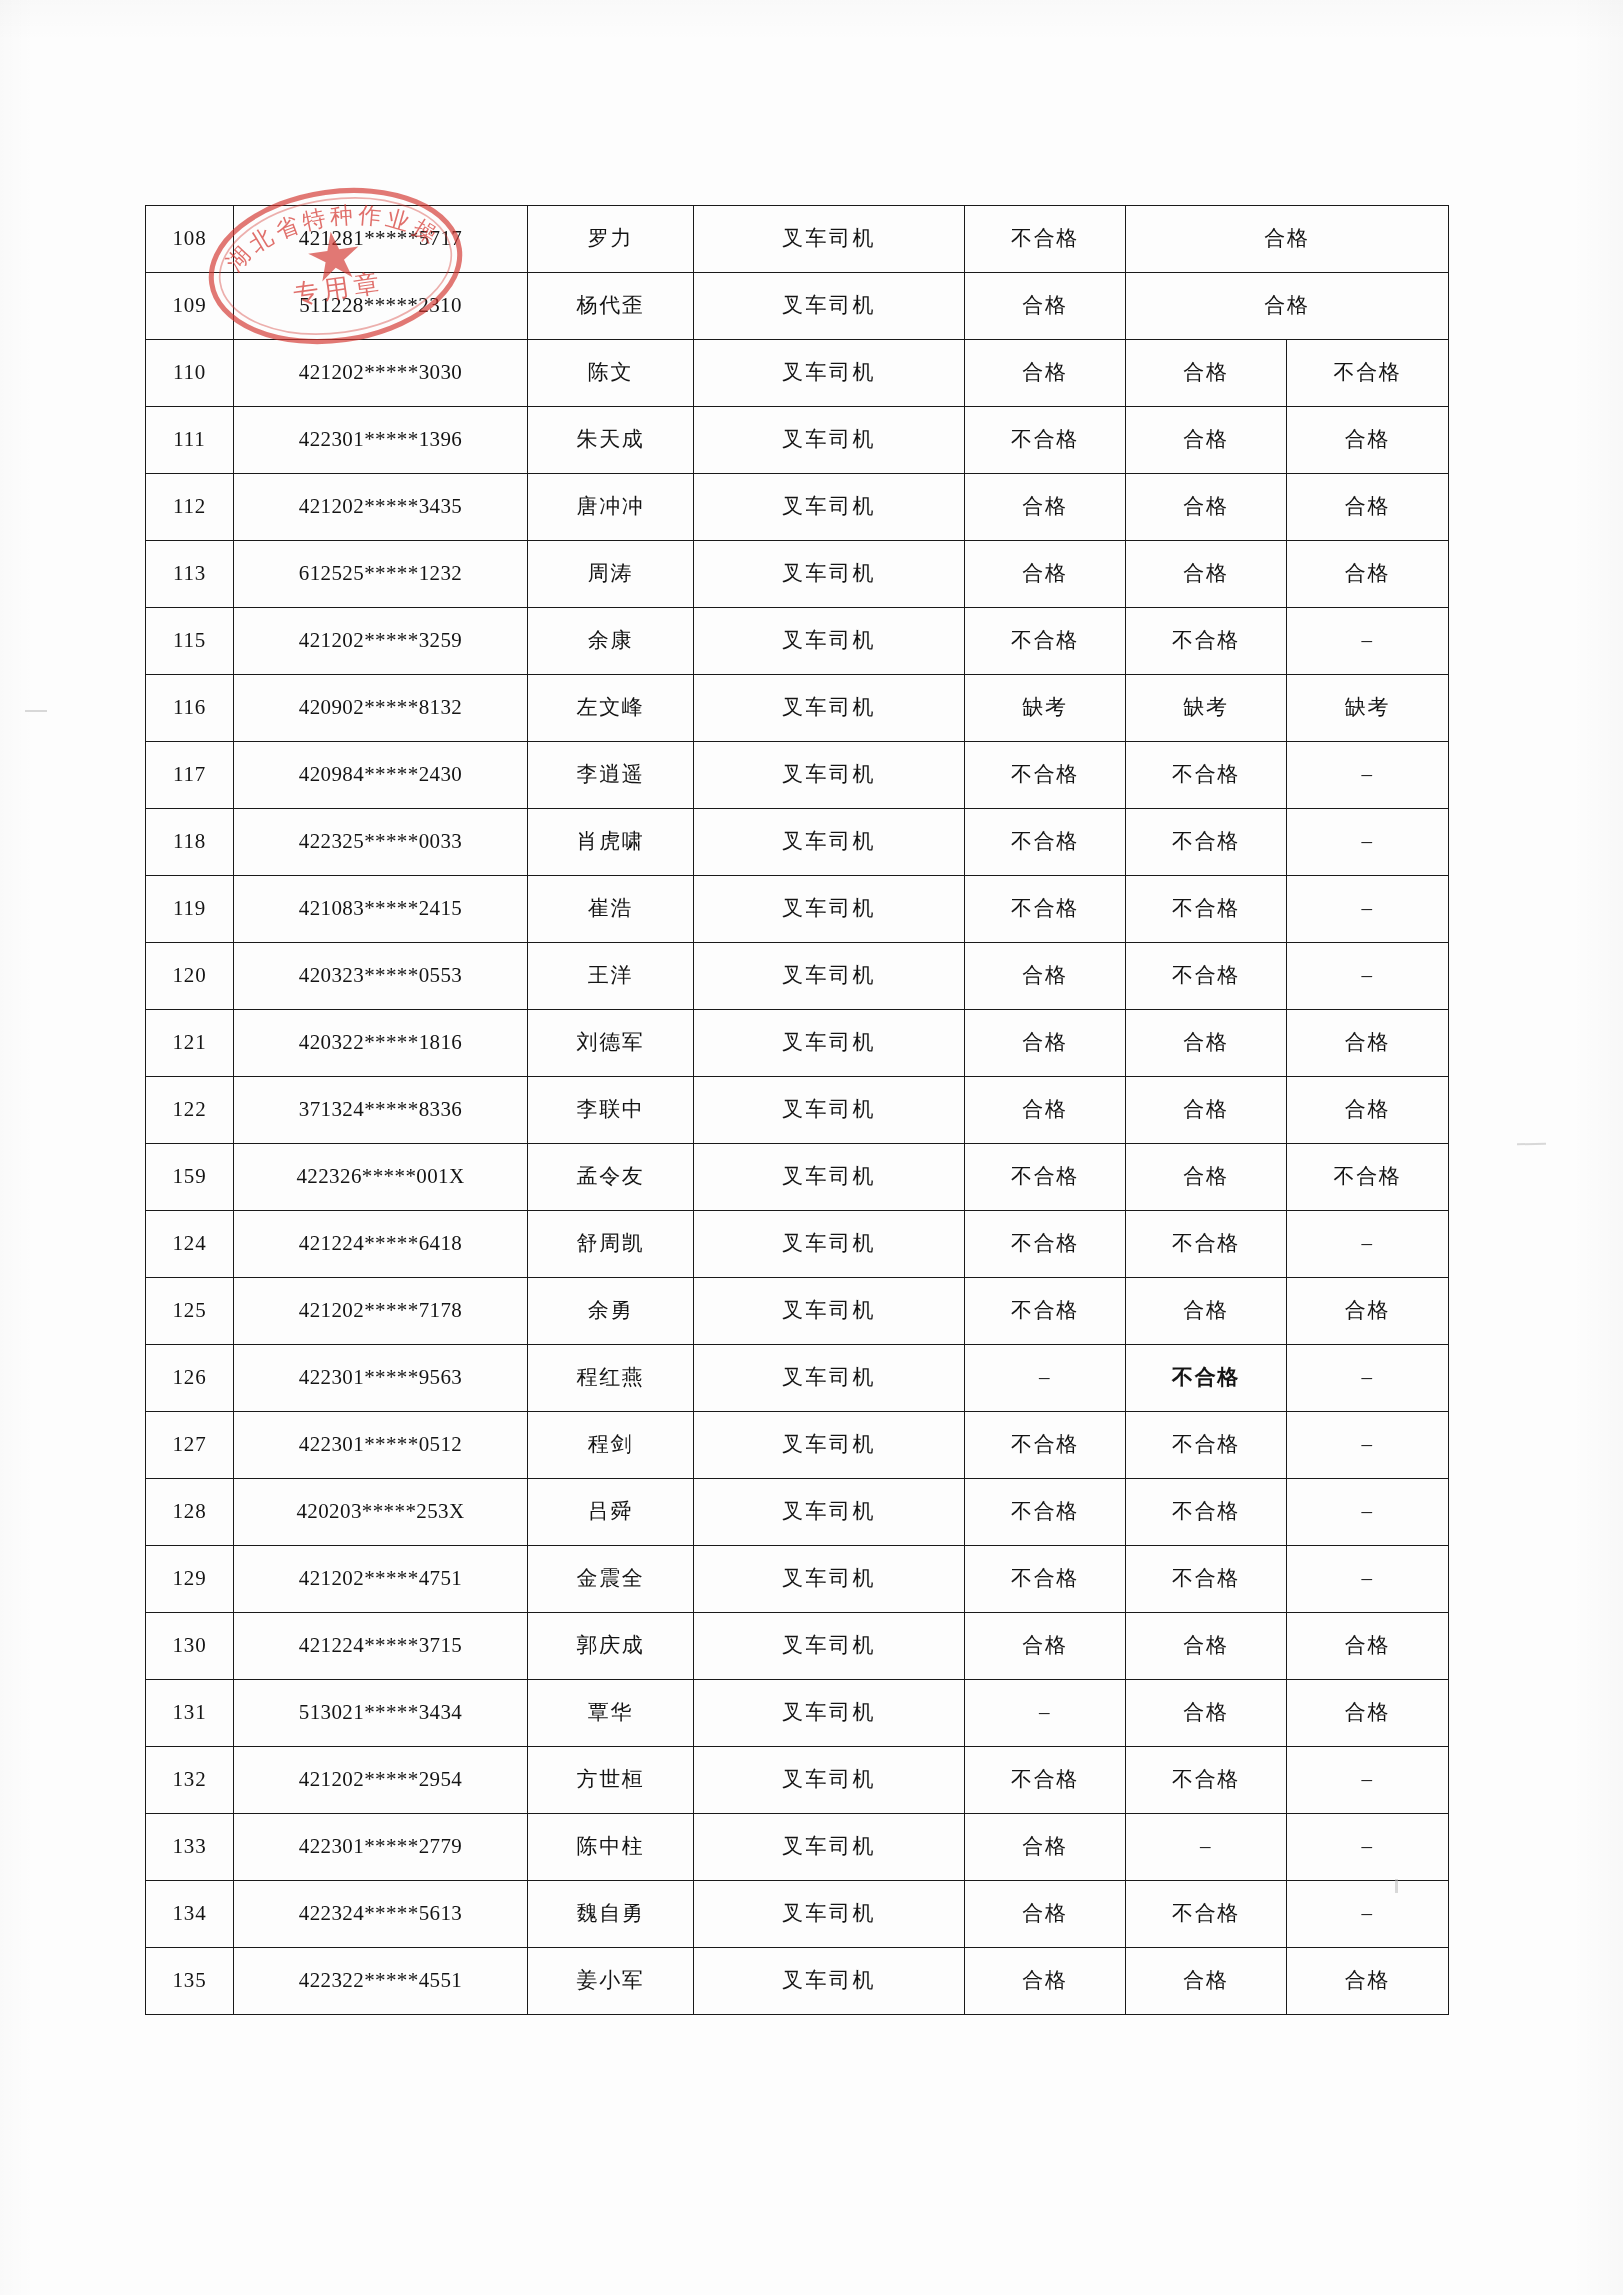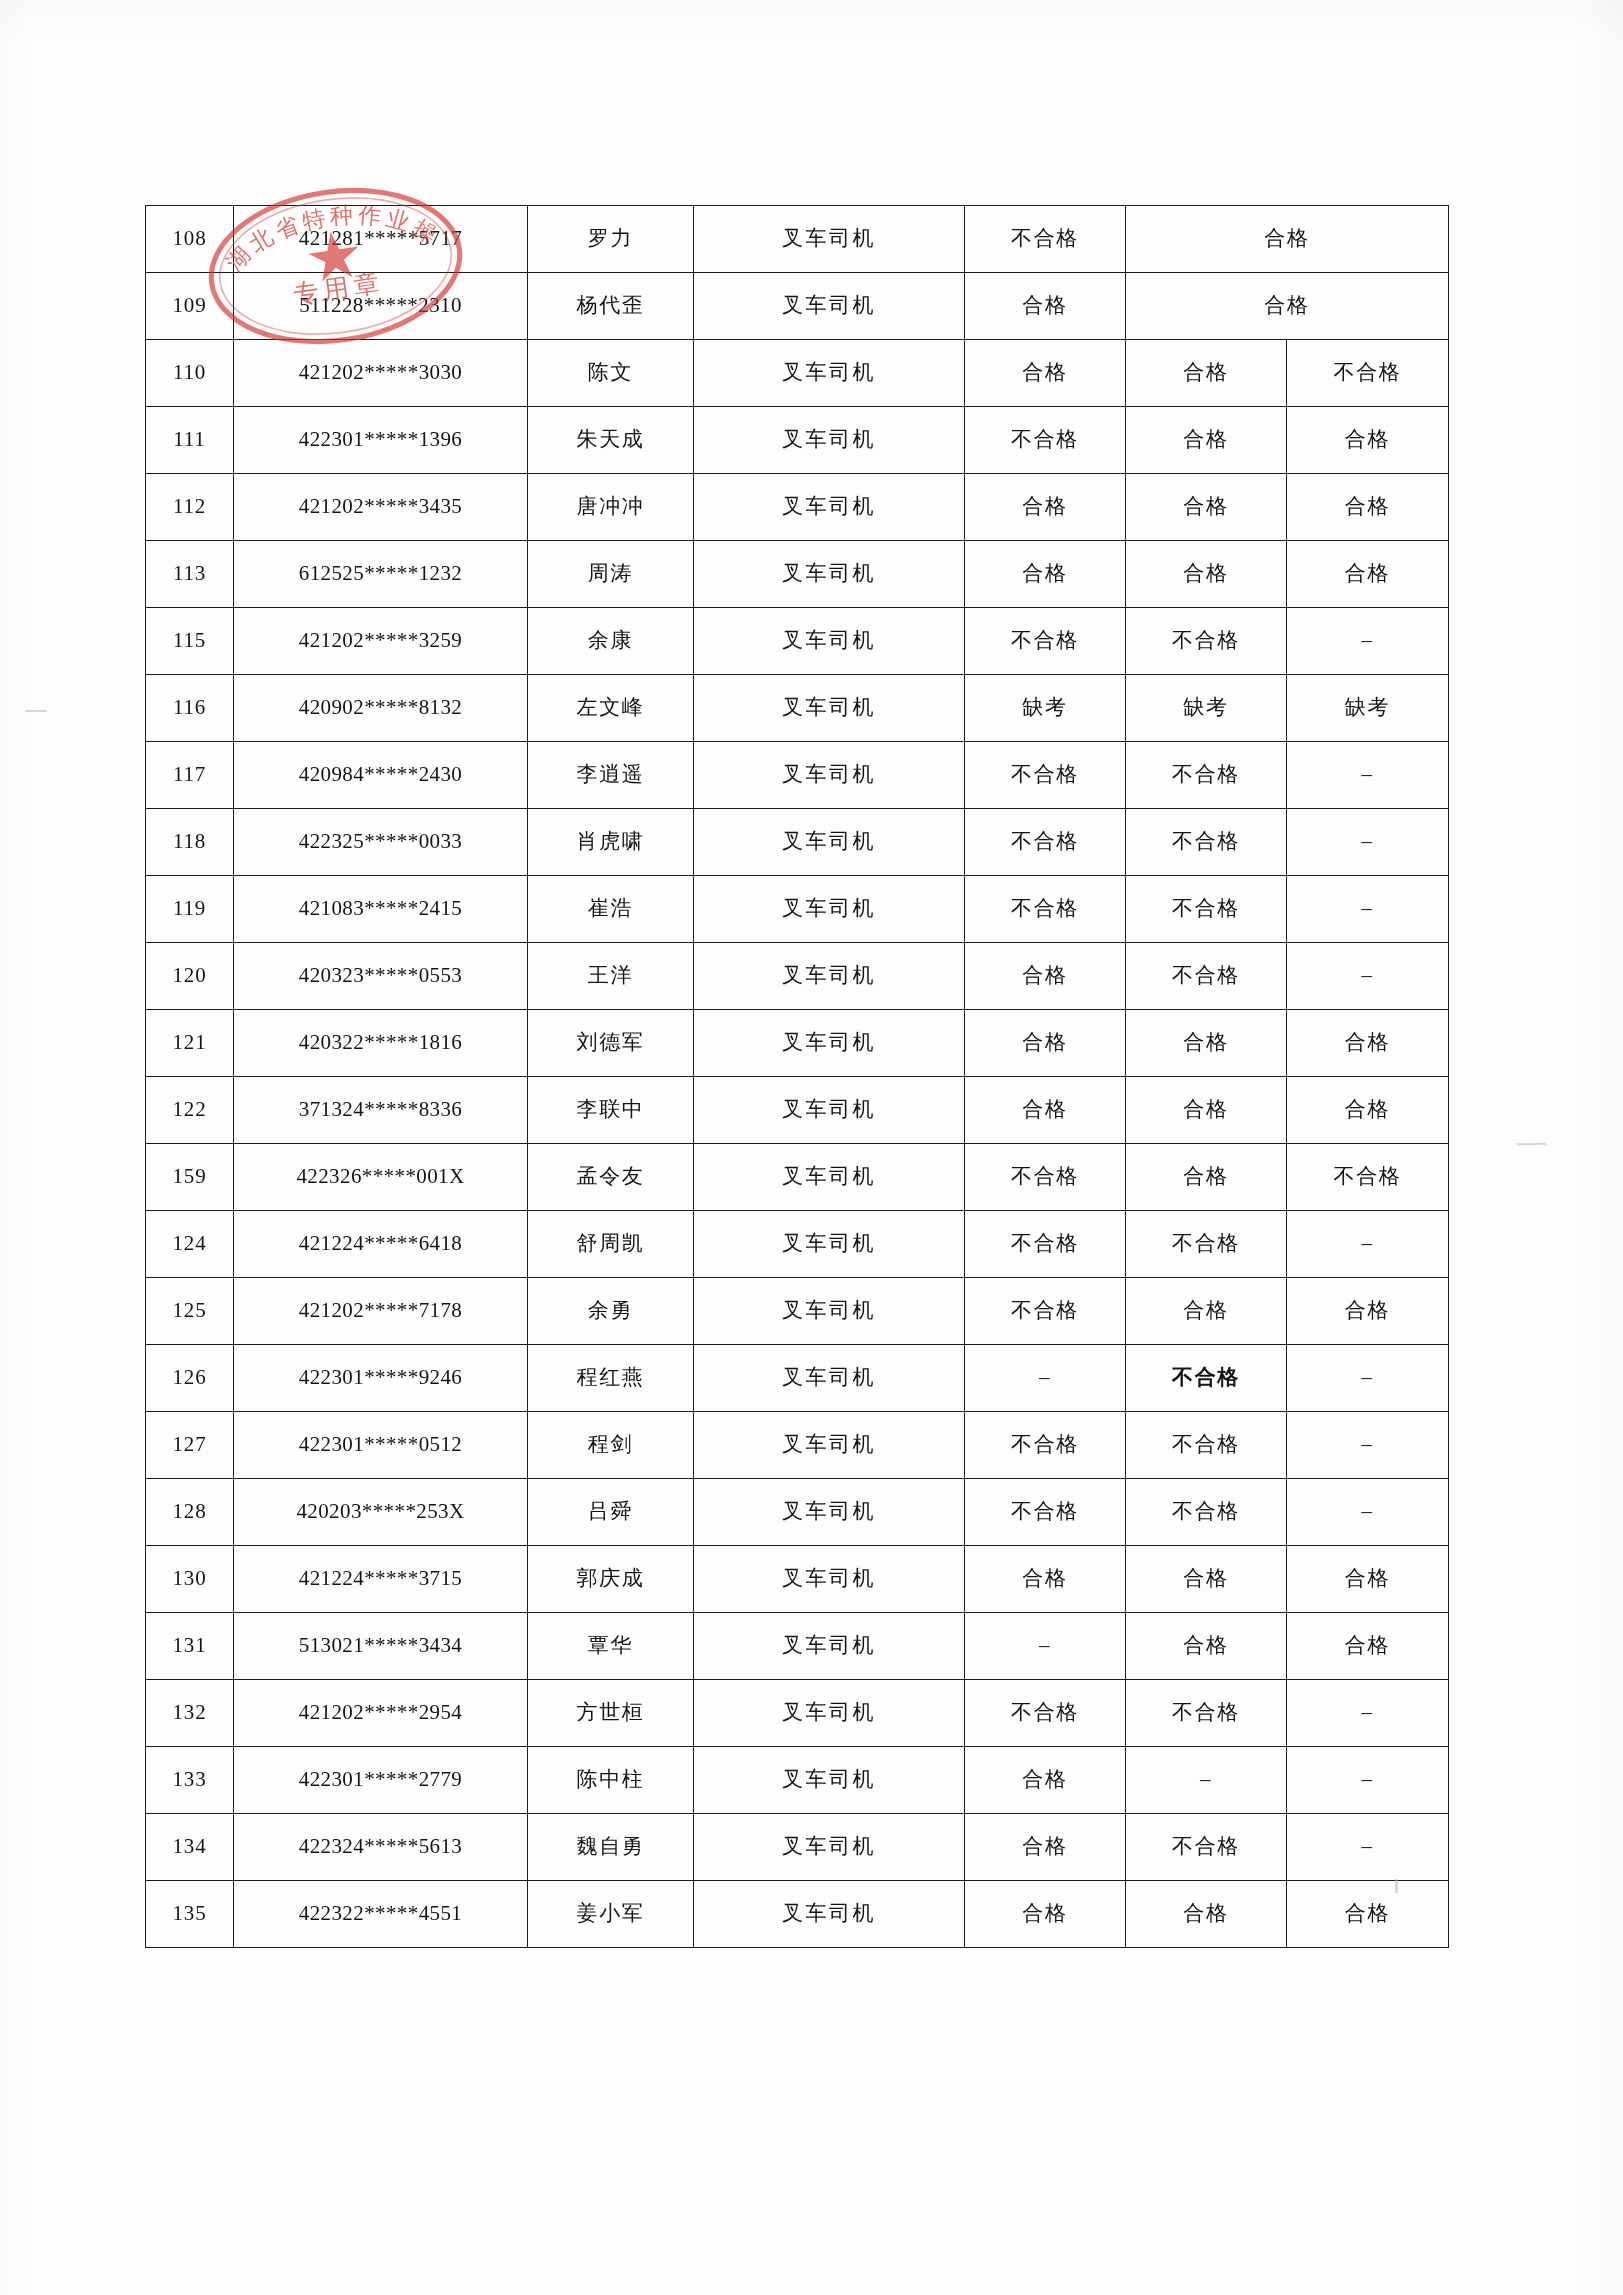--- a/index.html
+++ b/index.html
@@ -264,40 +264,49 @@
             <td class="seq">125</td>
             <td class="idno">421202*****7178</td>
             <td class="name">余勇</td>
             <td class="type">叉车司机</td>
             <td class="res">不合格</td>
             <td class="res">合格</td>
             <td class="res">合格</td>
           </tr>
           <tr>
             <td class="seq">126</td>
-            <td class="idno">422301*****9246</td>
+            <td class="idno">422301*****9563</td>
             <td class="name">程红燕</td>
             <td class="type">叉车司机</td>
             <td class="res">–</td>
             <td class="res bold">不合格</td>
             <td class="res">–</td>
           </tr>
           <tr>
             <td class="seq">127</td>
             <td class="idno">422301*****0512</td>
             <td class="name">程剑</td>
             <td class="type">叉车司机</td>
             <td class="res">不合格</td>
             <td class="res">不合格</td>
             <td class="res">–</td>
           </tr>
           <tr>
             <td class="seq">128</td>
             <td class="idno">420203*****253X</td>
             <td class="name">吕舜</td>
+            <td class="type">叉车司机</td>
+            <td class="res">不合格</td>
+            <td class="res">不合格</td>
+            <td class="res">–</td>
+          </tr>
+          <tr>
+            <td class="seq">129</td>
+            <td class="idno">421202*****4751</td>
+            <td class="name">金震全</td>
             <td class="type">叉车司机</td>
             <td class="res">不合格</td>
             <td class="res">不合格</td>
             <td class="res">–</td>
           </tr>
           <tr>
             <td class="seq">130</td>
             <td class="idno">421224*****3715</td>
             <td class="name">郭庆成</td>
             <td class="type">叉车司机</td>

